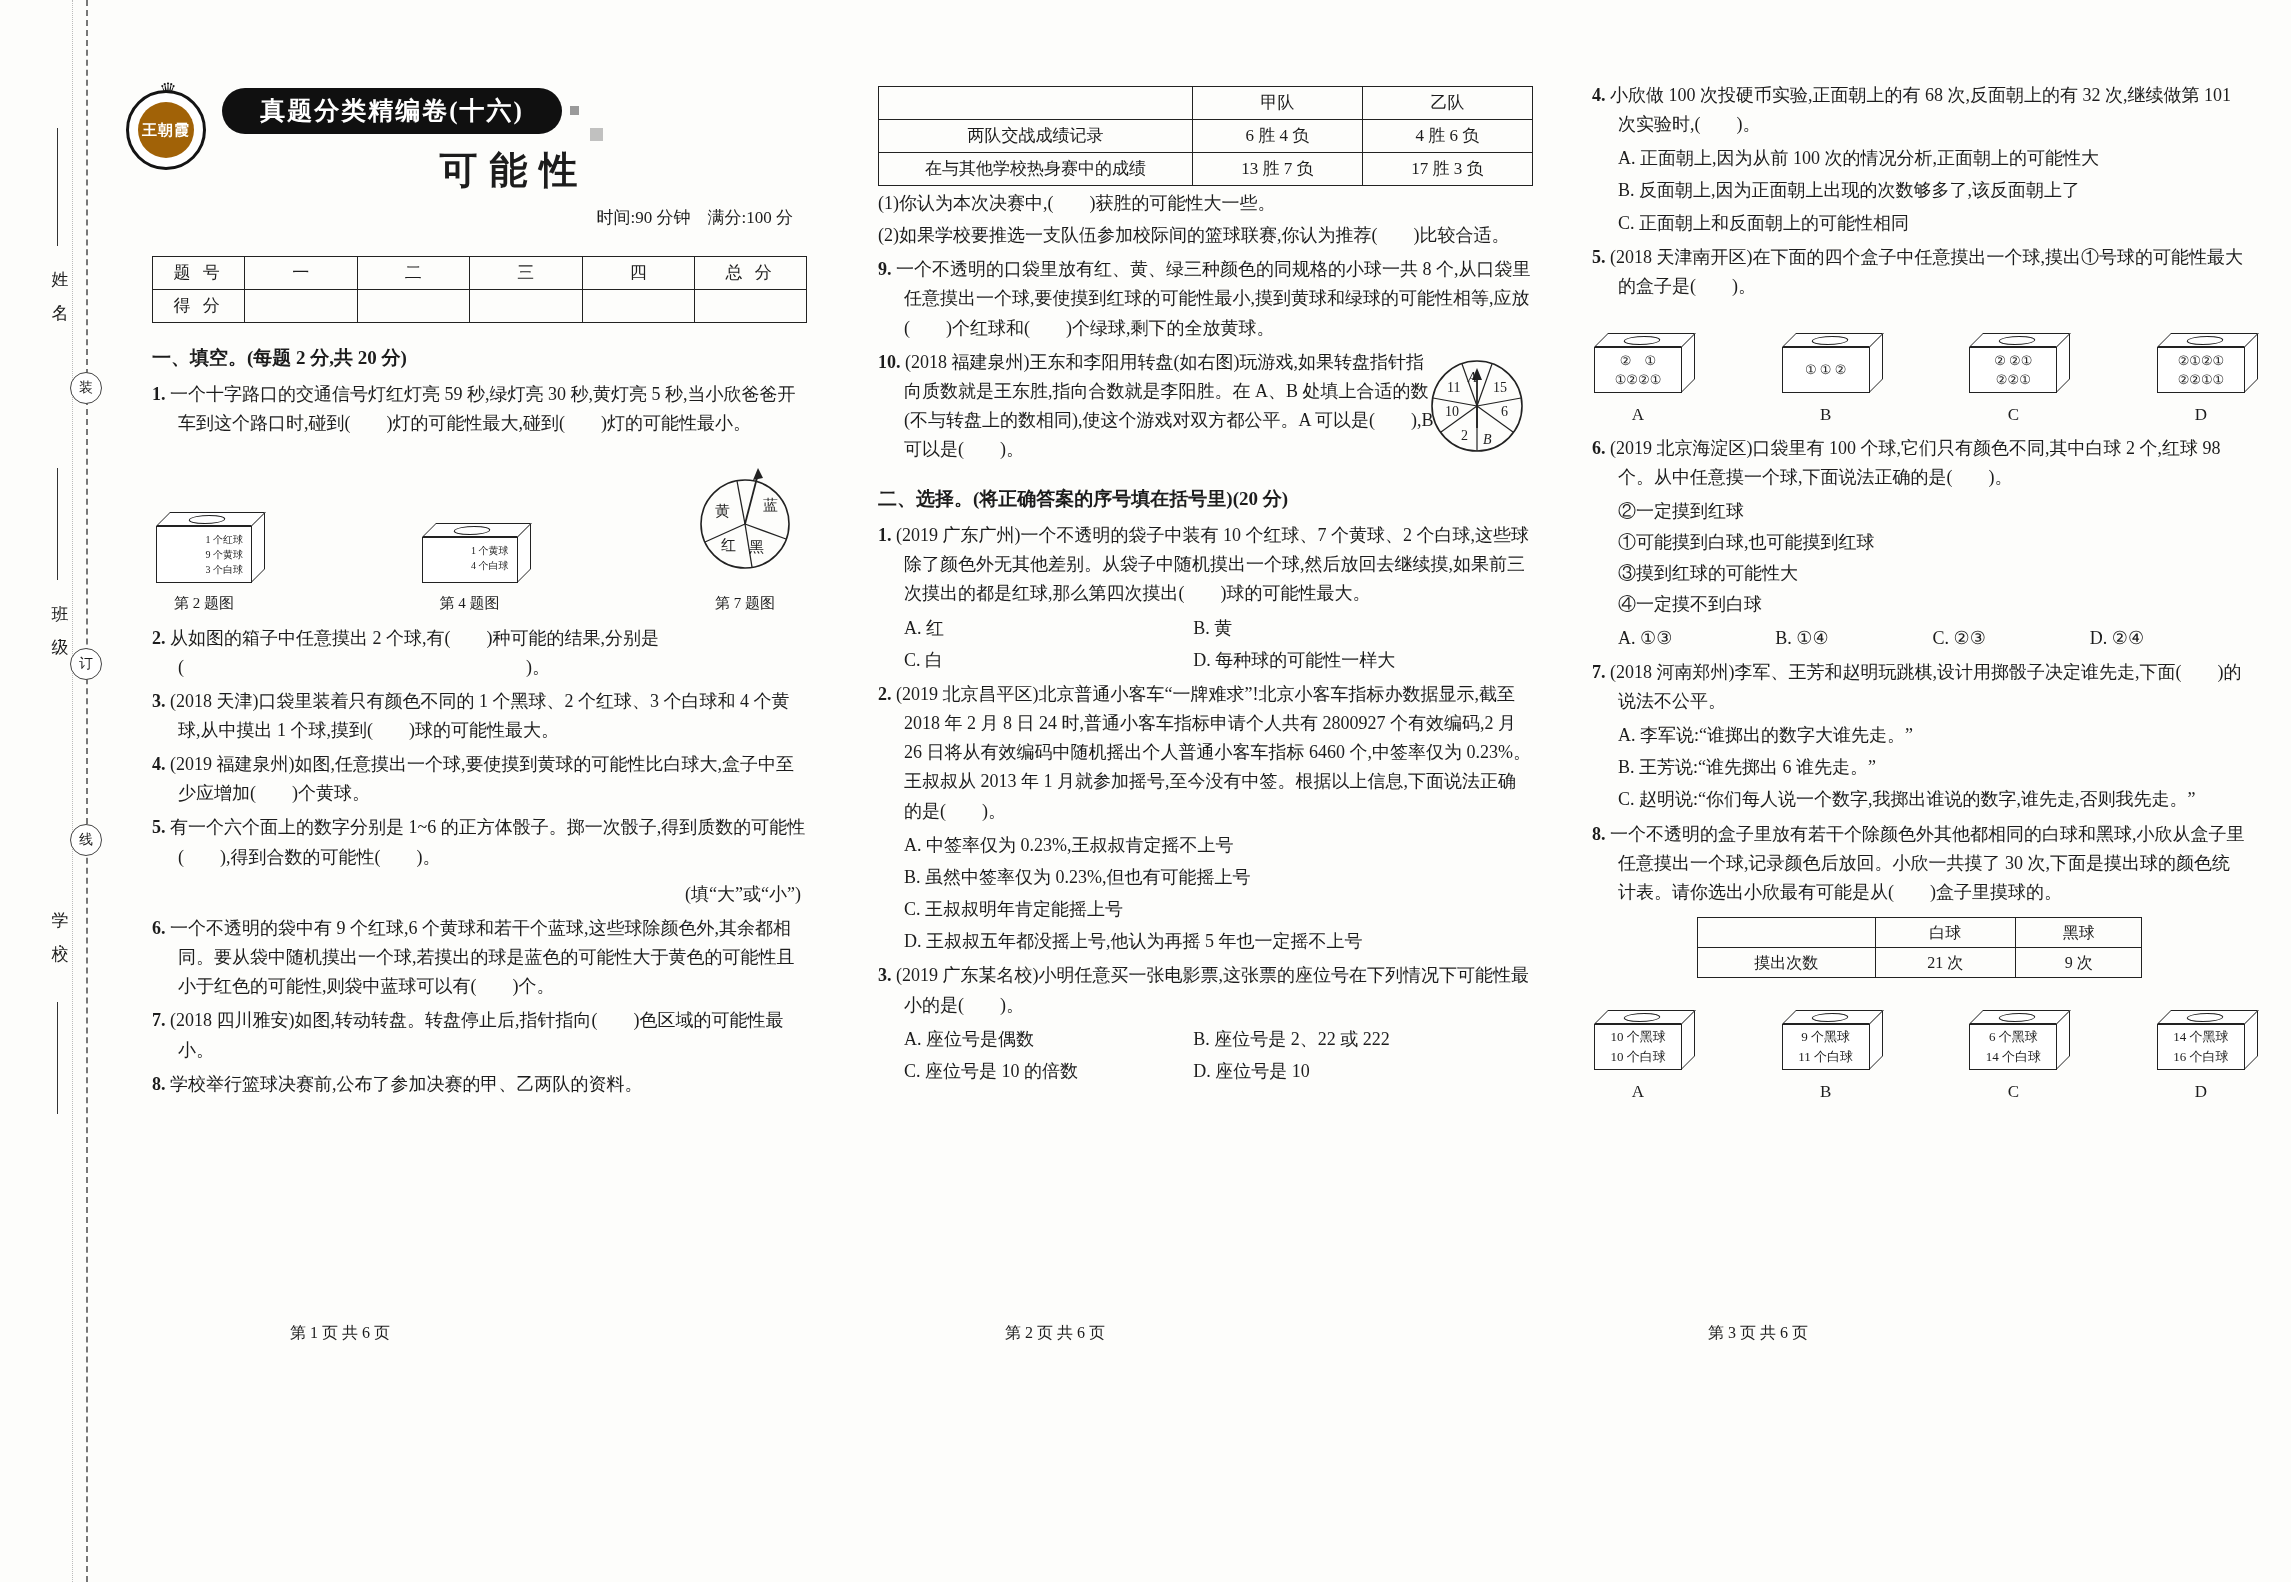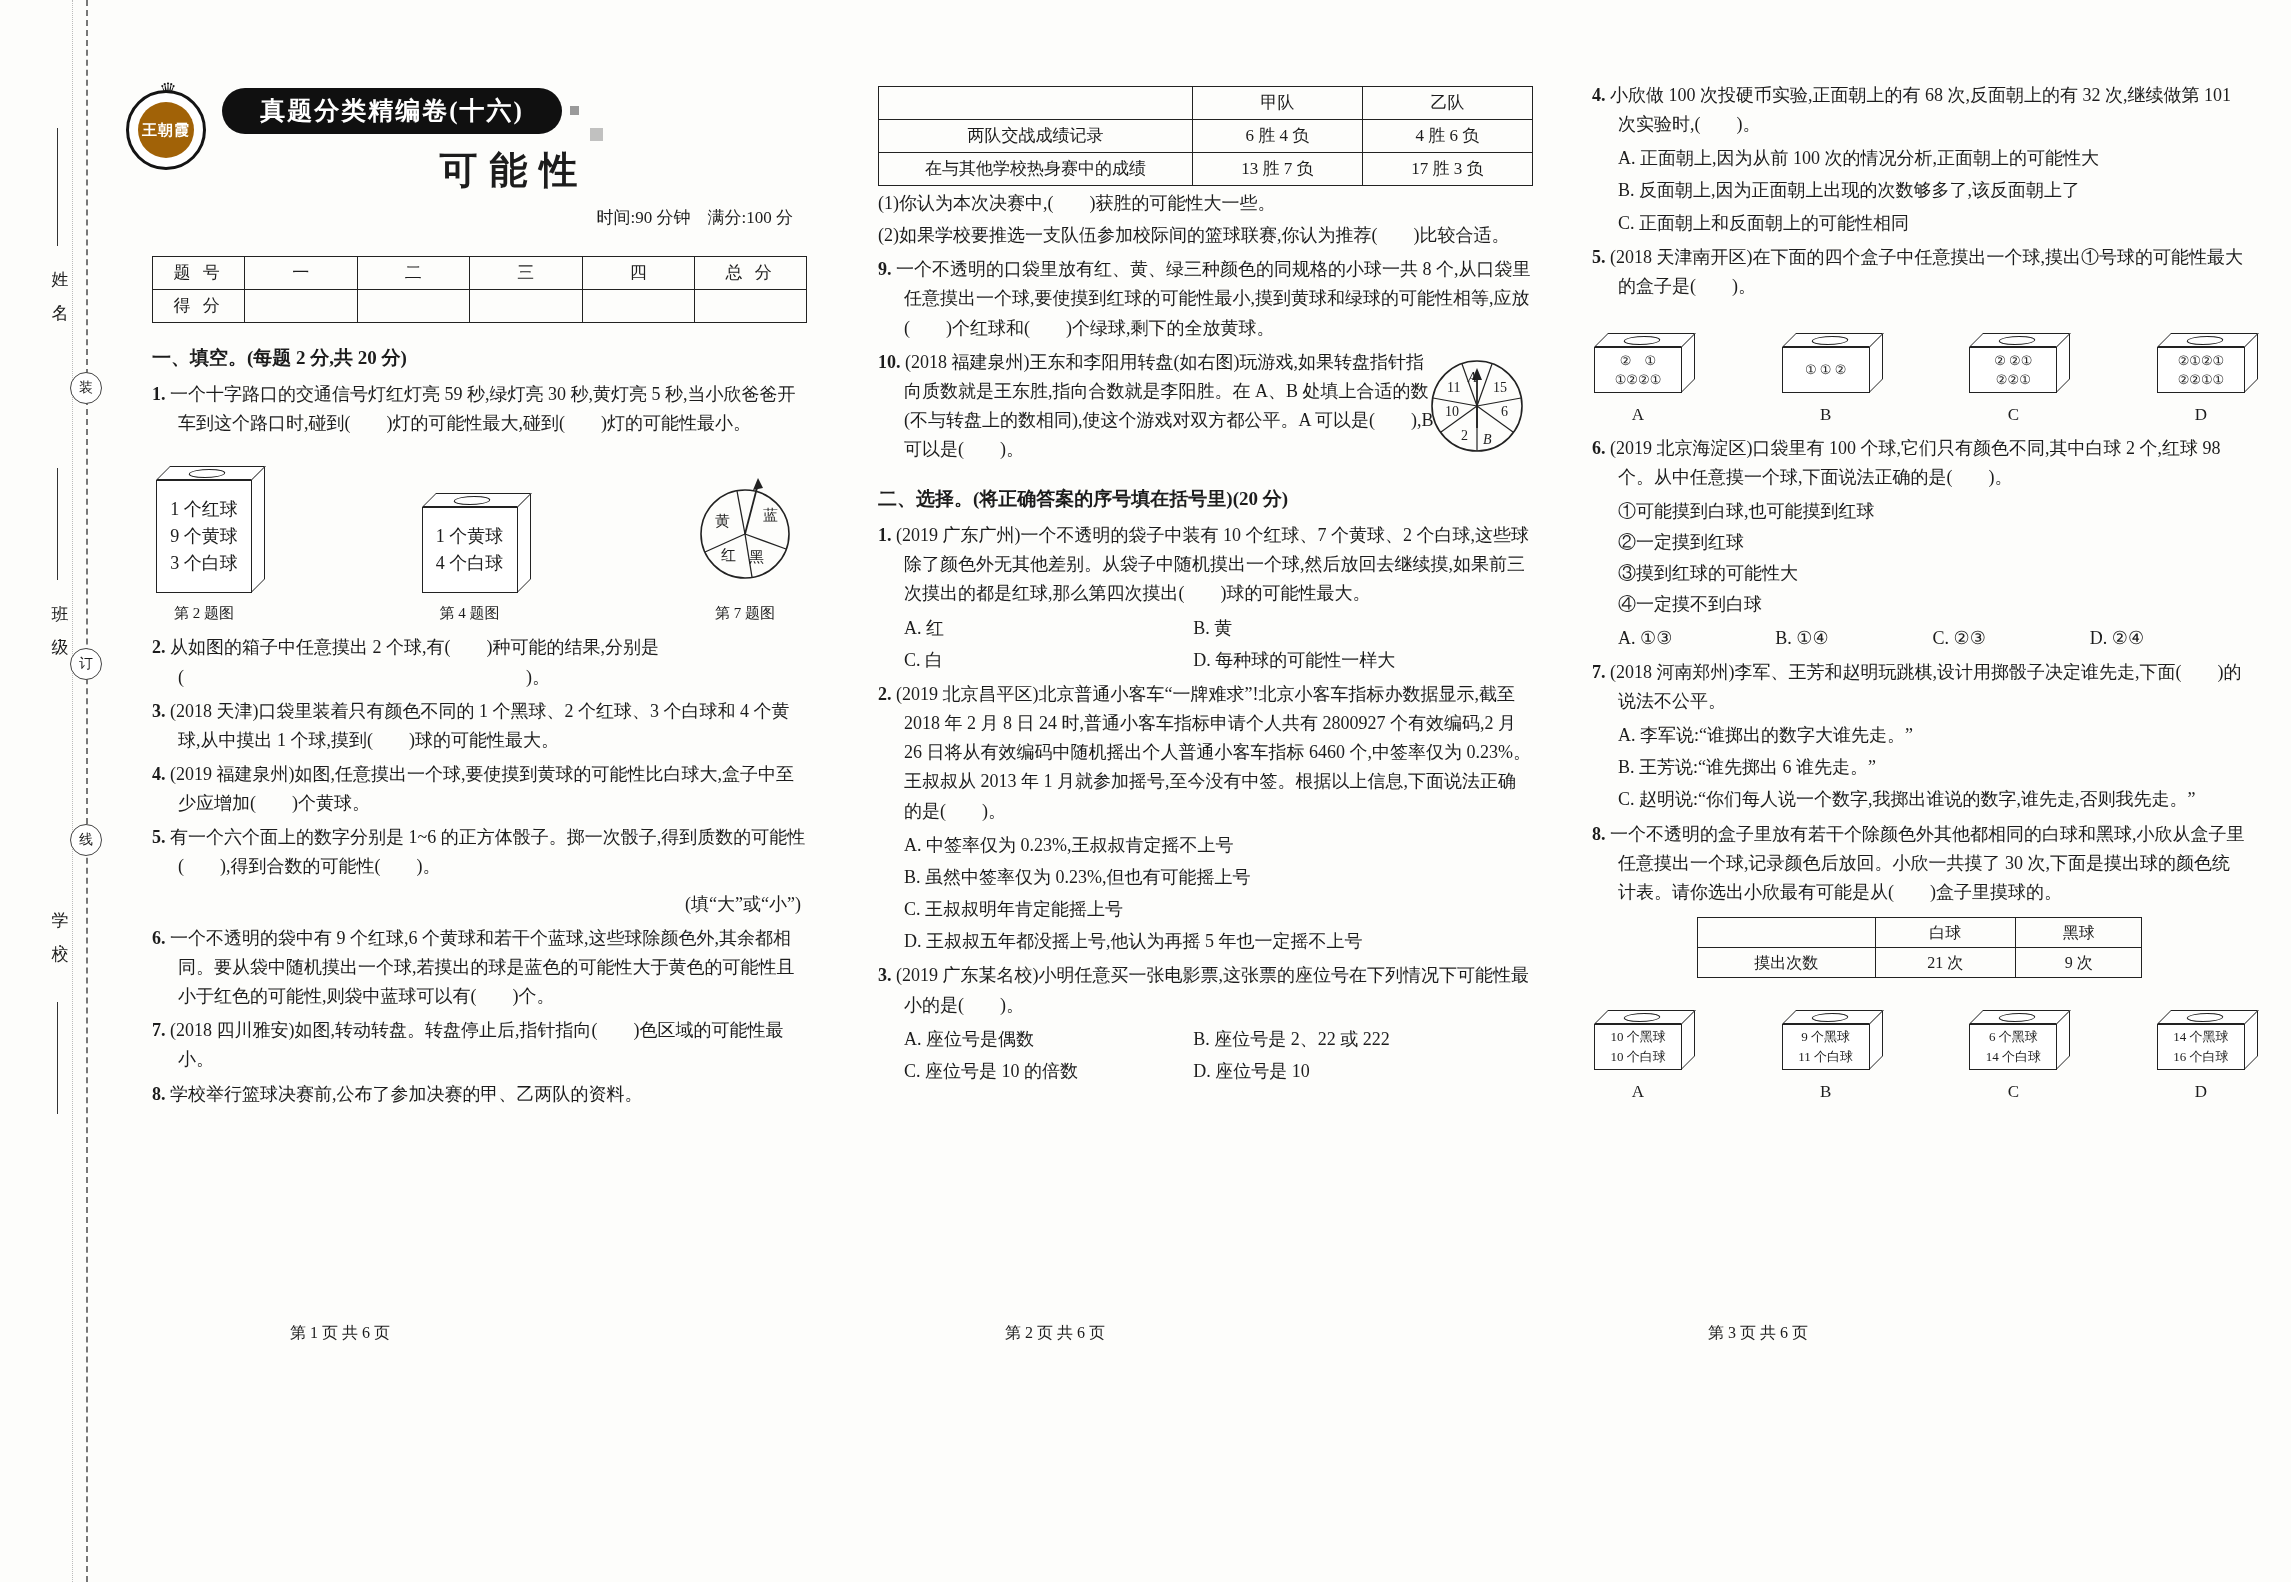--- a/index.html
+++ b/index.html
@@ -66,22 +66,22 @@
 
   
   .figrow { display:flex; justify-content:space-between; align-items:flex-end; margin:26px 4px 8px; }
   .figrow4 { display:flex; justify-content:space-between; align-items:flex-end; margin:30px 2px 4px; }
   .fig { text-align:center; }
   .figcap { font-size:15px; margin-top:8px; }
   .boxlabel { font-size:17px; margin-top:8px; }
 
   .cube { position:relative; display:inline-block; margin-top:16px; }
   .cube .front {
-    position:relative; border:1.6px solid #222; background:#fff; padding:15px 8px;
-    font-size:18px; line-height:1.5; text-align:center; min-width:96px; min-height:46px; z-index:1;
+    position:relative; border:1.6px solid #222; background:#fff; padding:5px 8px;
+    font-size:10px; line-height:1.5; text-align:right; min-width:96px; min-height:46px; z-index:1;
   }
   .cube.center .front { text-align:center; display:flex; flex-direction:column; justify-content:center; }
   .cube .top {
     position:absolute; left:0; top:-14px; width:100%; height:14px; border:1.6px solid #222;
     background:#fff; transform:skewX(-45deg); transform-origin:left bottom;
   }
   .cube .side {
     position:absolute; left:100%; top:0; width:14px; height:100%; border:1.6px solid #222;
     background:#fff; transform:skewY(-45deg); transform-origin:left top; margin-left:-1px;
   }
@@ -347,22 +347,22 @@
           <div class="front">
             <div>②①②①</div>
             <div>②②①①</div>
           </div>
         </div>
         <div class="boxlabel">D</div>
       </div>
     </div>
 
     <p class="q"><b class="qn">6.</b> <span>(2019 北京海淀区)口袋里有 100 个球,它们只有颜色不同,其中白球 2 个,红球 98 个。从中任意摸一个球,下面说法正确的是(　　)。</span></p>
+    <p class="subitem">②一定摸到红球</p>
     <p class="subitem">①可能摸到白球,也可能摸到红球</p>
-    <p class="subitem">②一定摸到红球</p>
     <p class="subitem">③摸到红球的可能性大</p>
     <p class="subitem">④一定摸不到白球</p>
     <div class="optrow4">
       <span>A. ①③</span>
       <span>B. ①④</span>
       <span>C. ②③</span>
       <span>D. ②④</span>
     </div>
 
     <p class="q"><b class="qn">7.</b> <span>(2018 河南郑州)李军、王芳和赵明玩跳棋,设计用掷骰子决定谁先走,下面(　　)的说法不公平。</span></p>

